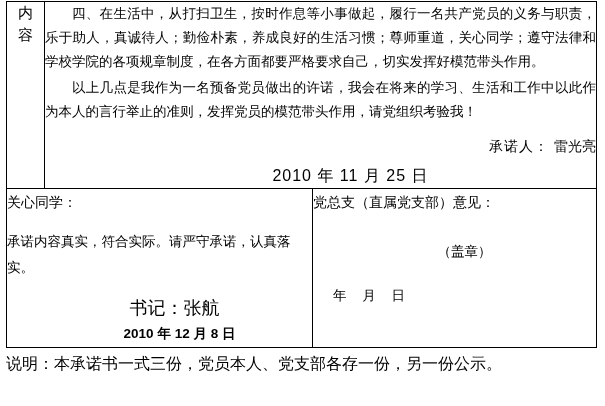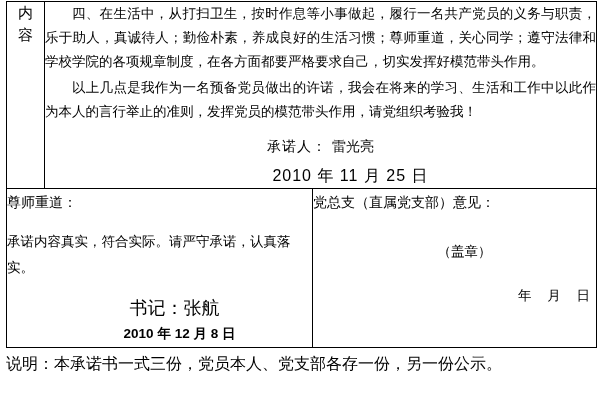--- a/index.html
+++ b/index.html
@@ -50,21 +50,21 @@
     font-size: 13.5px;
     line-height: 24px;
   }
   .para {
     text-indent: 2em;
     text-align: justify;
     margin: 0 0 2px 0;
   }
   .sign-line {
     margin-top: 10px;
-    text-align: center;
+    text-align: right;
     font-size: 14px;
     letter-spacing: 1px;
   }
   .sign-line .who {
     letter-spacing: 0;
   }
   .date-line {
     margin-top: 6px;
     text-align: center;
     font-size: 16px;
@@ -100,21 +100,21 @@
     font-weight: bold;
   }
   .stamp {
     margin-top: 24px;
     text-align: center;
     font-size: 13.5px;
     padding-left: 20px;
   }
   .blank-date {
     margin-top: 18px;
-    text-align: right;
+    text-align: left;
     font-size: 13.5px;
     letter-spacing: 6px;
     padding-left: 20px;
   }
   .note {
     margin-top: 6px;
     margin-left: 6px;
     font-size: 16px;
     line-height: 20px;
   }
@@ -141,21 +141,21 @@
           <p class="para">以上几点是我作为一名预备党员做出的许诺，我会在将来的学习、生活和工作中以此作为本人的言行举止的准则，发挥党员的模范带头作用，请党组织考验我！</p>
           <div class="sign-line">
             <span>承诺人：</span>
             <span class="who">雷光亮</span>
           </div>
           <div class="date-line">2010 年 11 月 25 日</div>
         </td>
       </tr>
       <tr>
         <td class="opinion-cell" colspan="2">
-          <div class="opinion-title">尊师重道：</div>
+          <div class="opinion-title">关心同学：</div>
           <div class="opinion-body">承诺内容真实，符合实际。请严守承诺，认真落实。</div>
           <div class="opinion-sign">
             <span>书记：</span><span>张航</span>
           </div>
           <div class="opinion-date">2010 年 12 月 8 日</div>
         </td>
         <td class="opinion-cell">
           <div class="opinion-title">党总支（直属党支部）意见：</div>
           <div class="stamp">（盖章）</div>
           <div class="blank-date">年  月  日</div>

